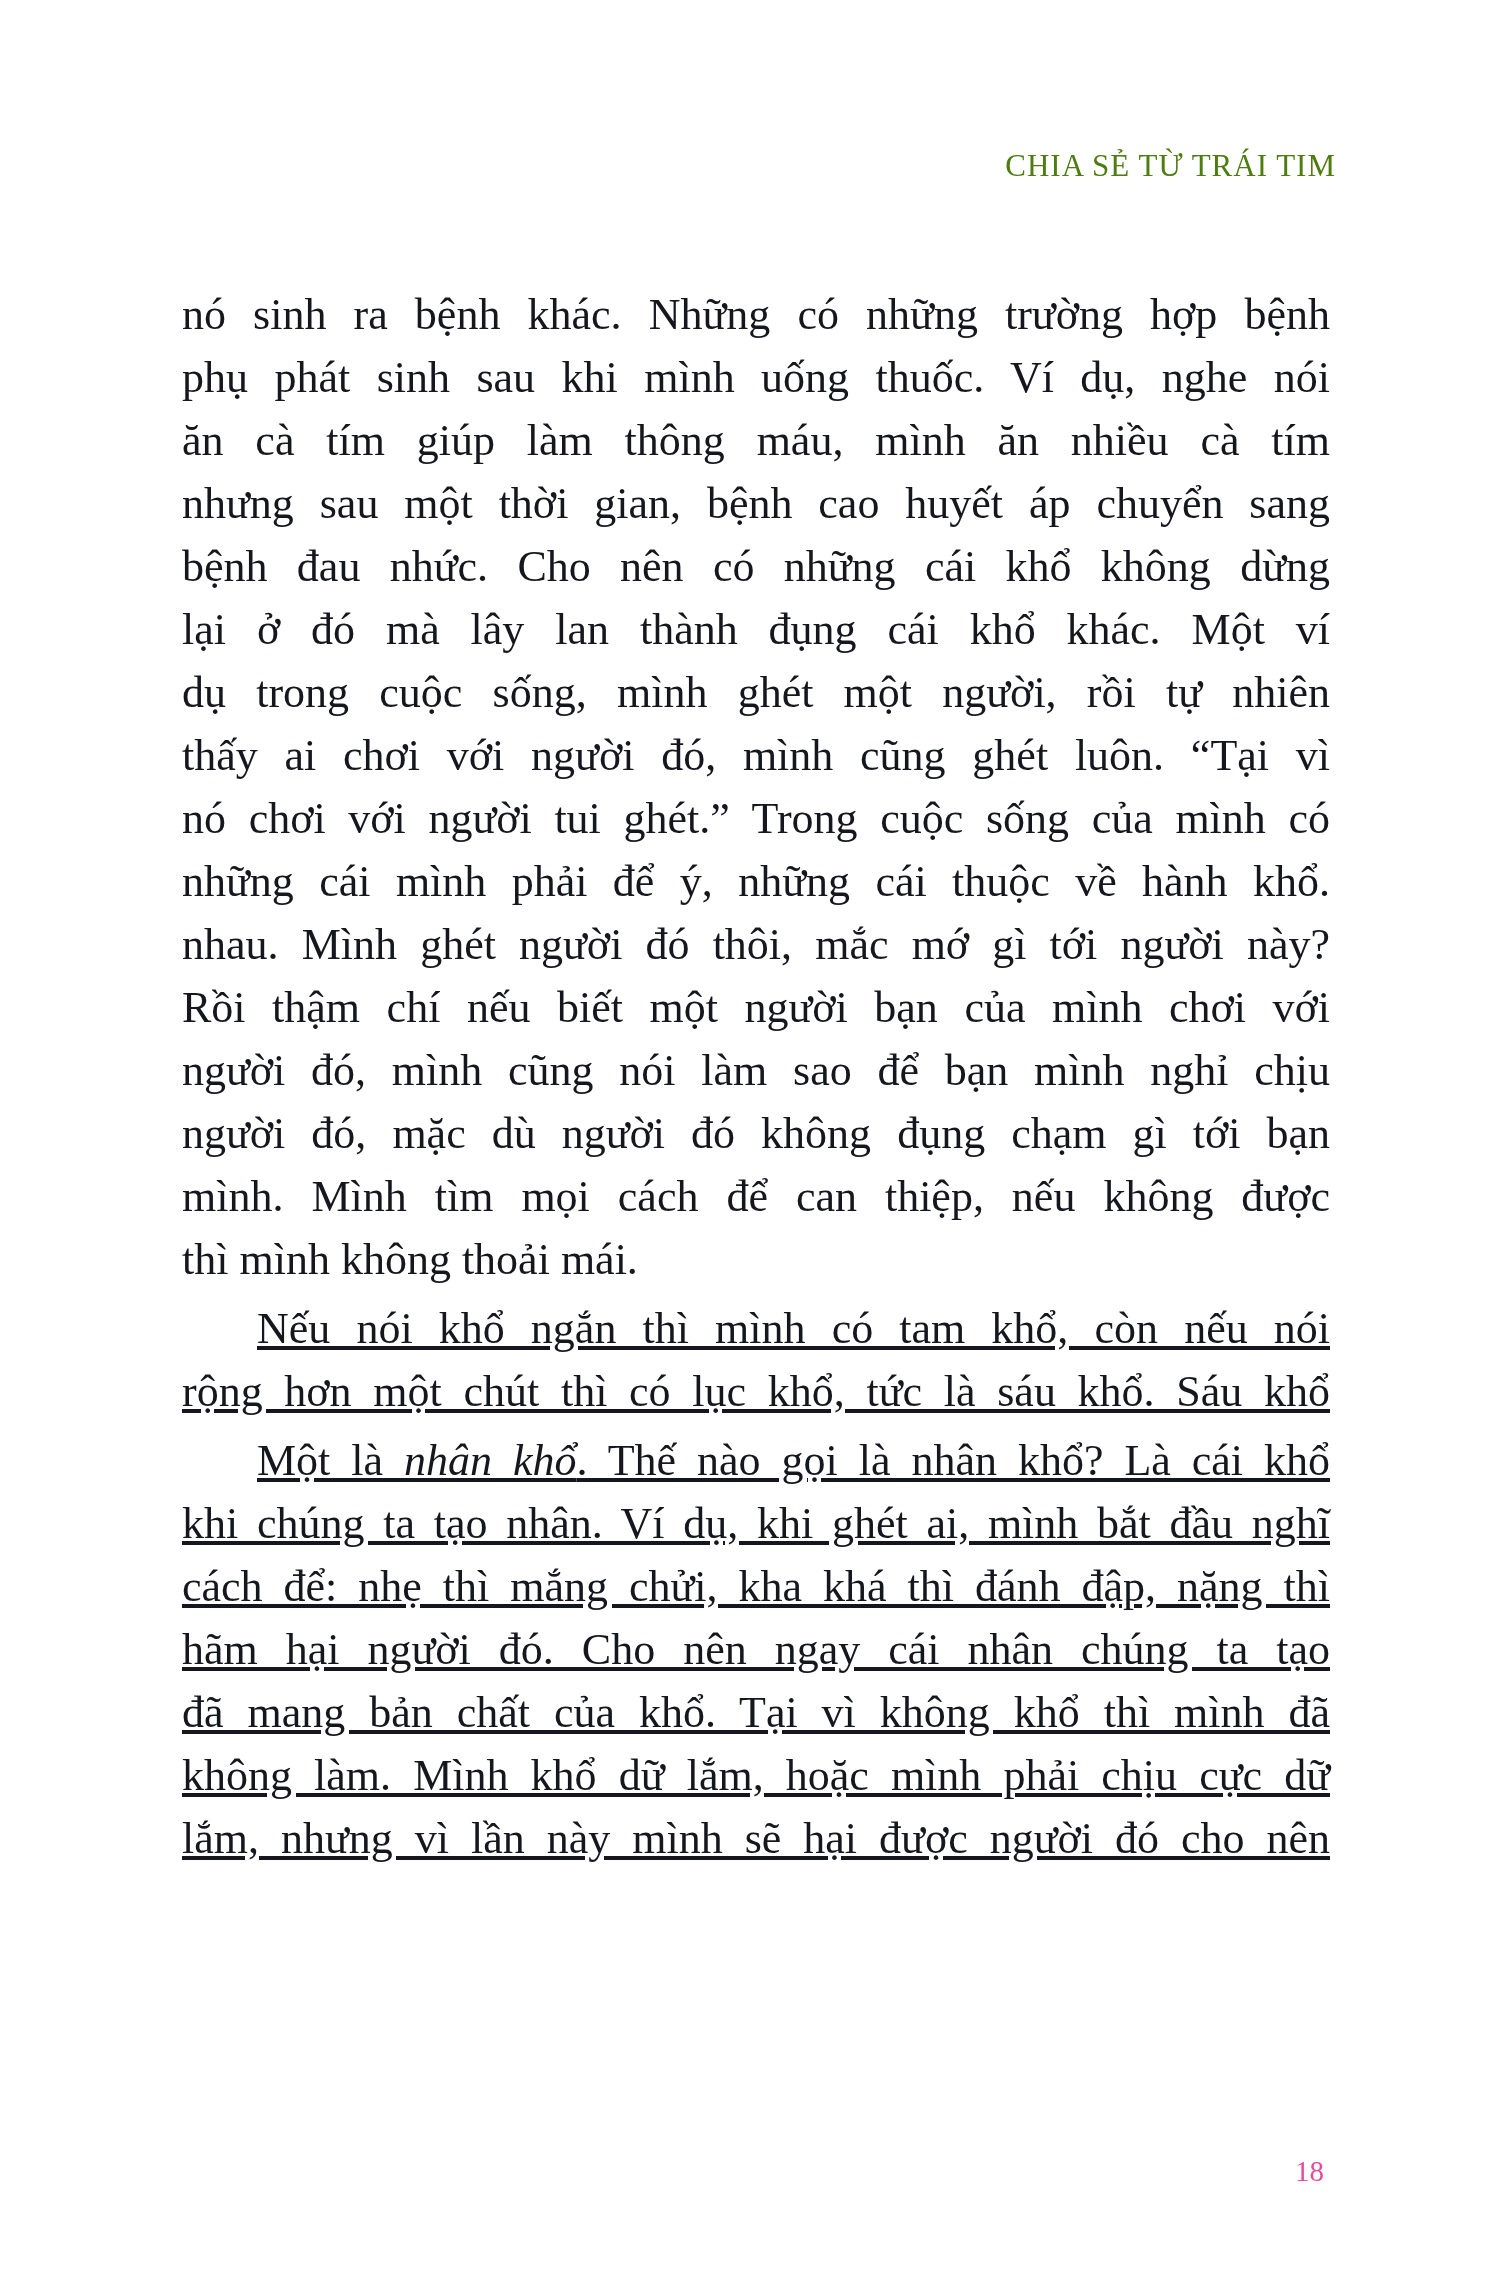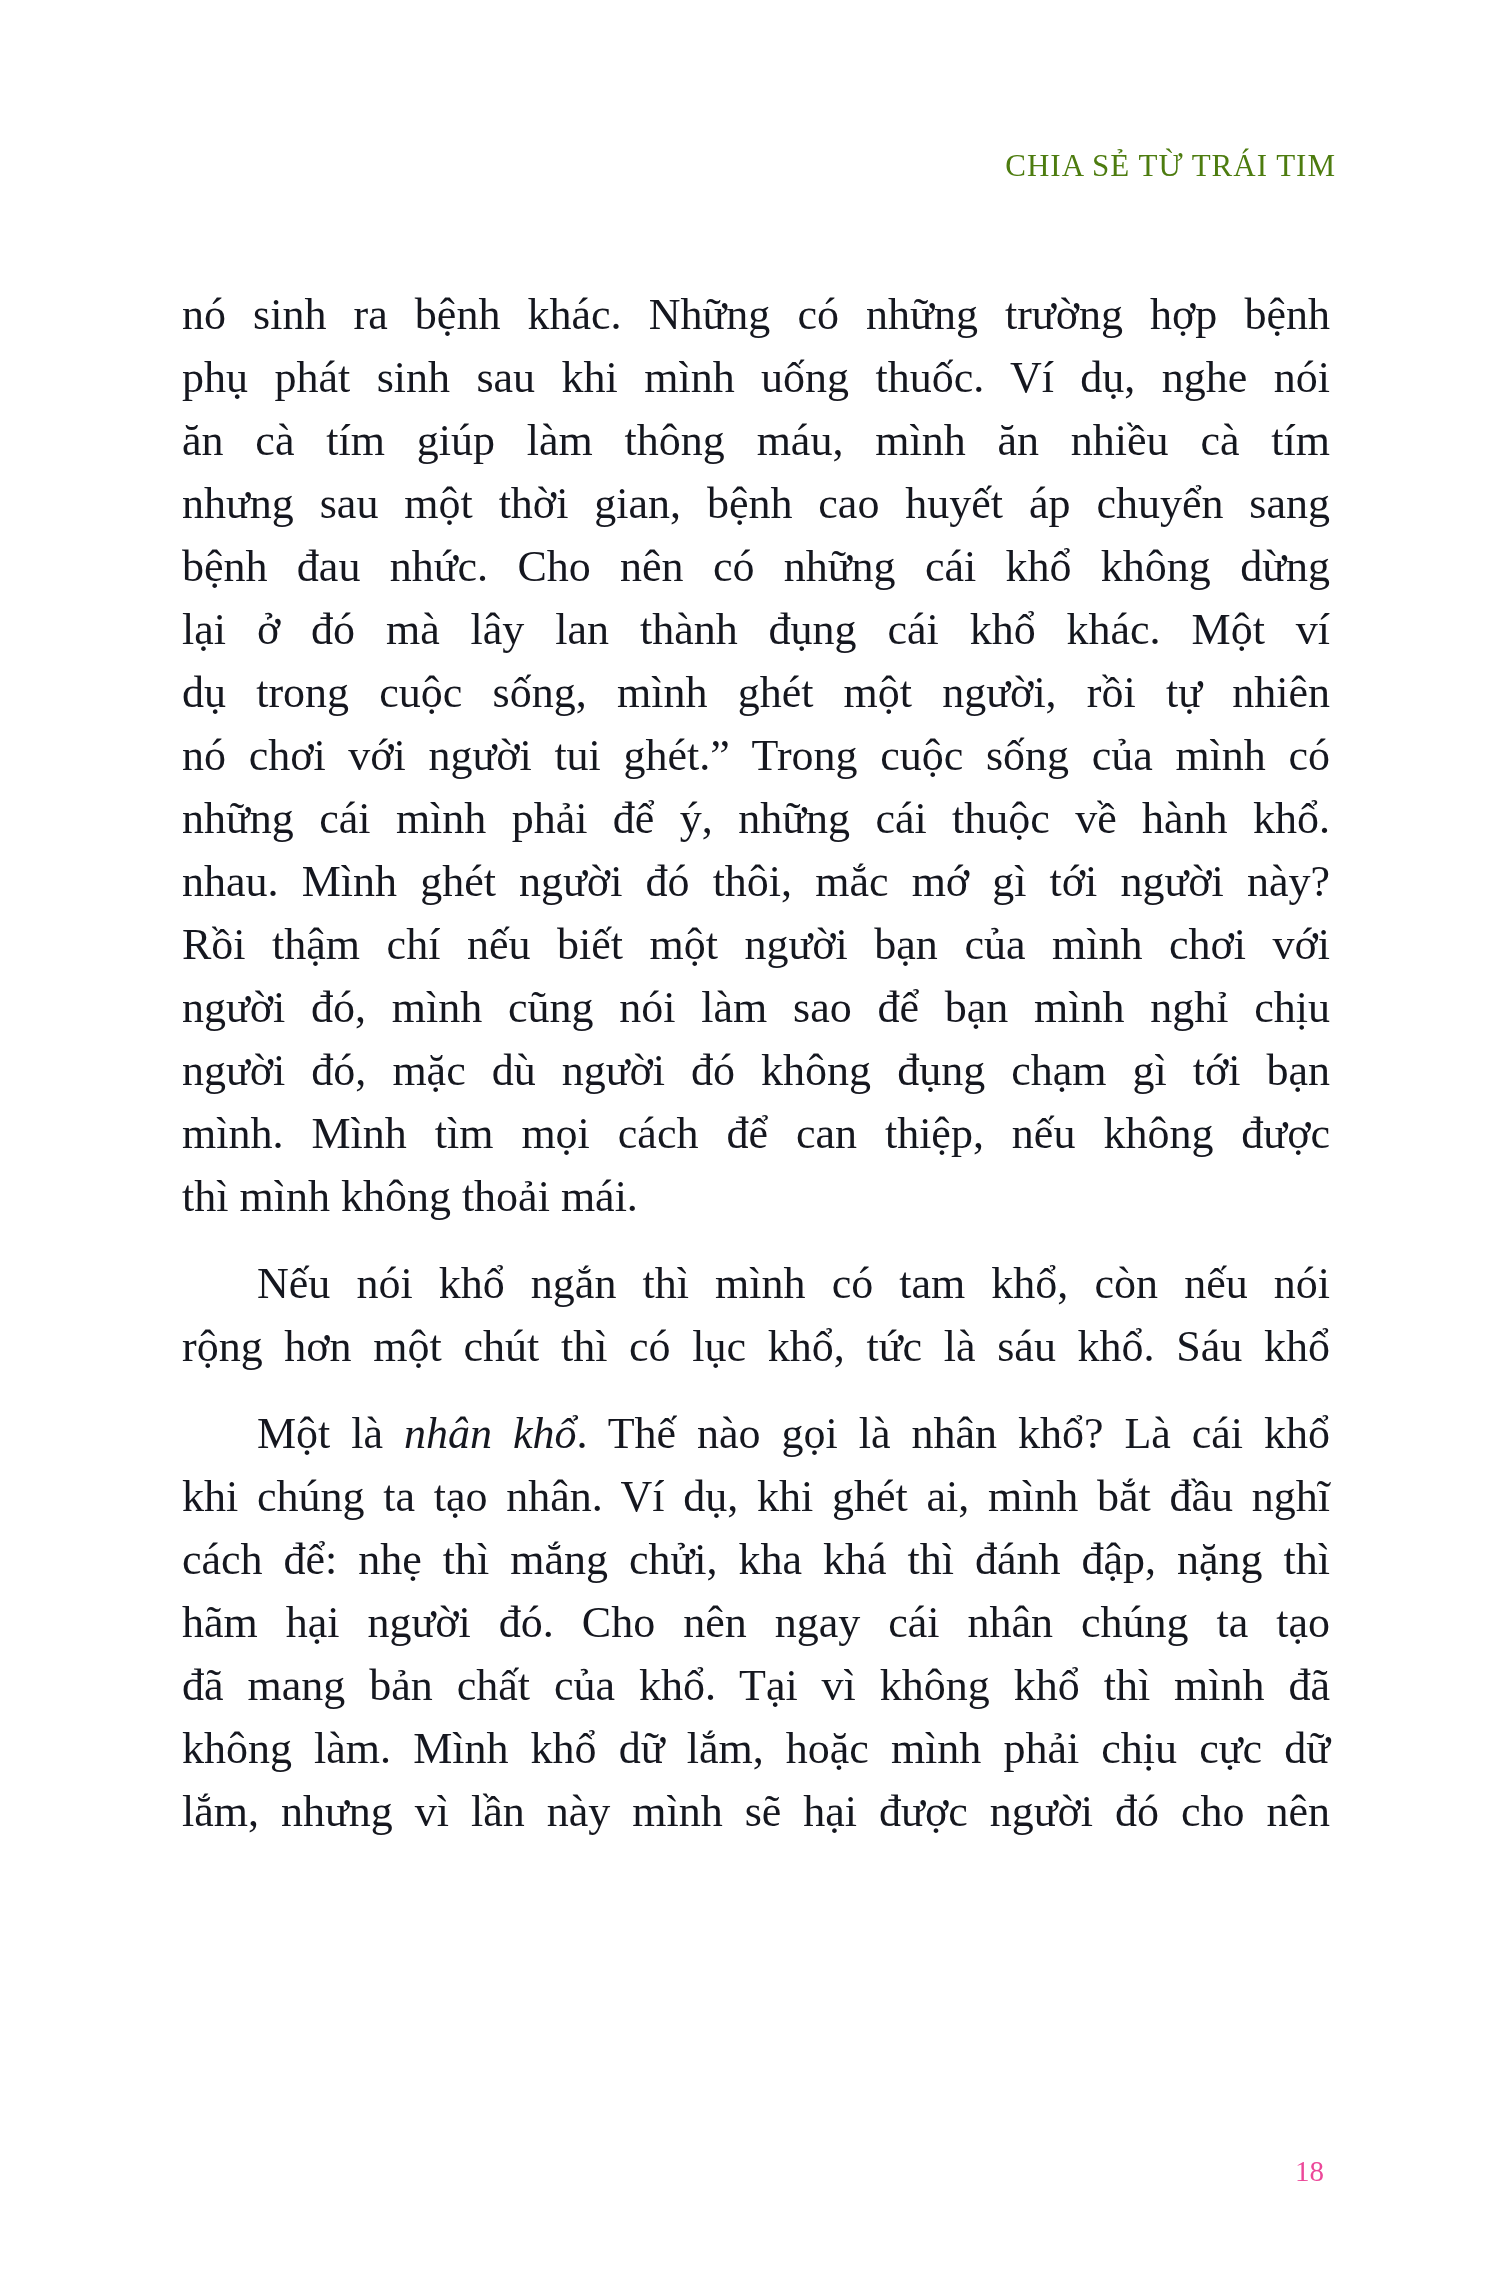--- a/index.html
+++ b/index.html
@@ -27,21 +27,21 @@
   .body-text {
     position: absolute;
     left: 182px;
     top: 283px;
     width: 1148px;
     font-size: 44px;
     line-height: 63px;
     color: #15171f;
   }
   .paragraph { margin: 0; }
-  .paragraph + .paragraph { margin-top: 24px; }
+  .paragraph + .paragraph { margin-top: 6px; text-decoration: underline; }
   .paragraph.indent .line:first-child { padding-left: 75px; }
   .line {
     text-align: justify;
     text-align-last: justify;
   }
   .line.final { text-align-last: left; }
   .line em { font-style: italic; }
   .page-number {
     position: absolute;
     top: 2155px;
@@ -58,20 +58,21 @@
 
   <div class="body-text">
       <div class="paragraph">
         <div class="line"><span>nó sinh ra bệnh khác. Những có những trường hợp bệnh</span></div>
         <div class="line"><span>phụ phát sinh sau khi mình uống thuốc. Ví dụ, nghe nói</span></div>
         <div class="line"><span>ăn cà tím giúp làm thông máu, mình ăn nhiều cà tím</span></div>
         <div class="line"><span>nhưng sau một thời gian, bệnh cao huyết áp chuyển sang</span></div>
         <div class="line"><span>bệnh đau nhức. Cho nên có những cái khổ không dừng</span></div>
         <div class="line"><span>lại ở đó mà lây lan thành đụng cái khổ khác. Một ví</span></div>
         <div class="line"><span>dụ trong cuộc sống, mình ghét một người, rồi tự nhiên</span></div>
+        <div class="line"><span>thấy ai chơi với người đó, mình cũng ghét luôn. “Tại vì</span></div>
         <div class="line"><span>nó chơi với người tui ghét.” Trong cuộc sống của mình có</span></div>
         <div class="line"><span>những cái mình phải để ý, những cái thuộc về hành khổ.</span></div>
         <div class="line"><span>nhau. Mình ghét người đó thôi, mắc mớ gì tới người này?</span></div>
         <div class="line"><span>Rồi thậm chí nếu biết một người bạn của mình chơi với</span></div>
         <div class="line"><span>người đó, mình cũng nói làm sao để bạn mình nghỉ chịu</span></div>
         <div class="line"><span>người đó, mặc dù người đó không đụng chạm gì tới bạn</span></div>
         <div class="line"><span>mình. Mình tìm mọi cách để can thiệp, nếu không được</span></div>
         <div class="line final"><span>thì mình không thoải mái.</span></div>
       </div>
       <div class="paragraph indent">

